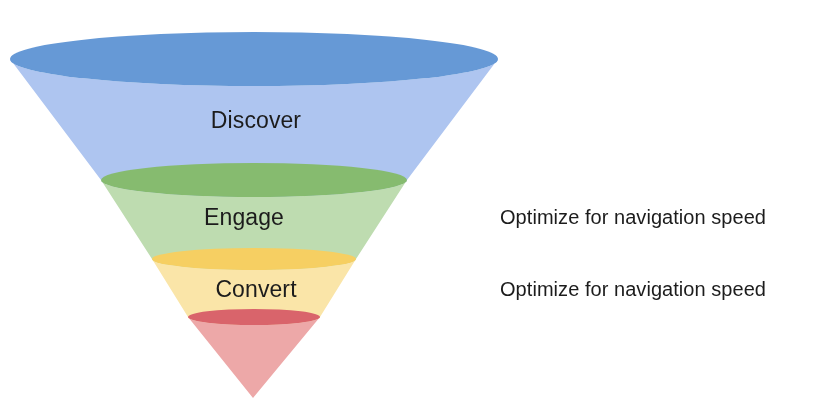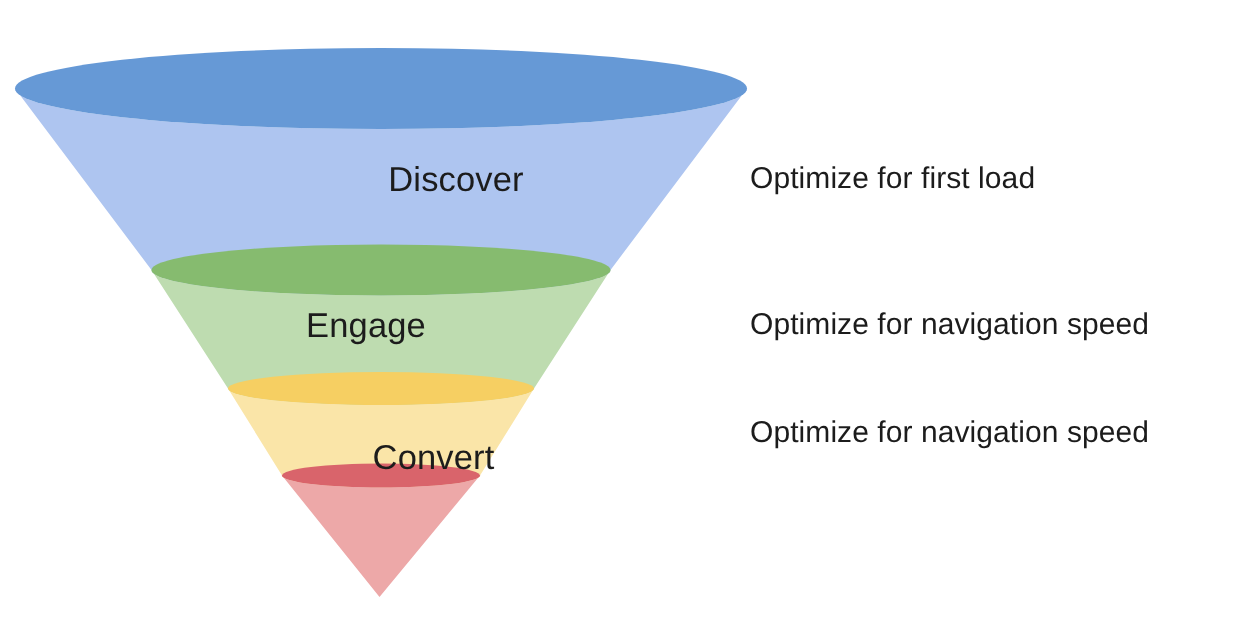--- a/index.html
+++ b/index.html
@@ -78,21 +78,20 @@
     </g>
 
     <g>
       <path fill="#eda8a8" d="M 188,317 L 253,398 L 320,317
                A 66,8 0 0 1 188,317 Z"></path>
       <ellipse cx="254" cy="317" rx="66" ry="8" fill="#d9646b"></ellipse>
     </g>
 
   </svg>
 
-  <div class="stage-label" style="left:256px; top:120px;margin-left:48px;">Discover</div>
+  <div class="stage-label" style="left:256px; top:120px;">Discover</div>
   <div class="stage-label" style="left:244px; top:217px;">Engage</div>
-  <div class="stage-label" style="left:256px; top:305px;margin-left:33px;">Convert</div>
+  <div class="stage-label" style="left:256px; top:289px;">Convert</div>
 
-  <div class="side-label" style="left:500px; top:120px;">Optimize for first load</div>
   <div class="side-label" style="left:500px; top:217px;">Optimize for navigation speed</div>
   <div class="side-label" style="left:500px; top:289px;">Optimize for navigation speed</div>
 
 </div>
 
 </body></html>

